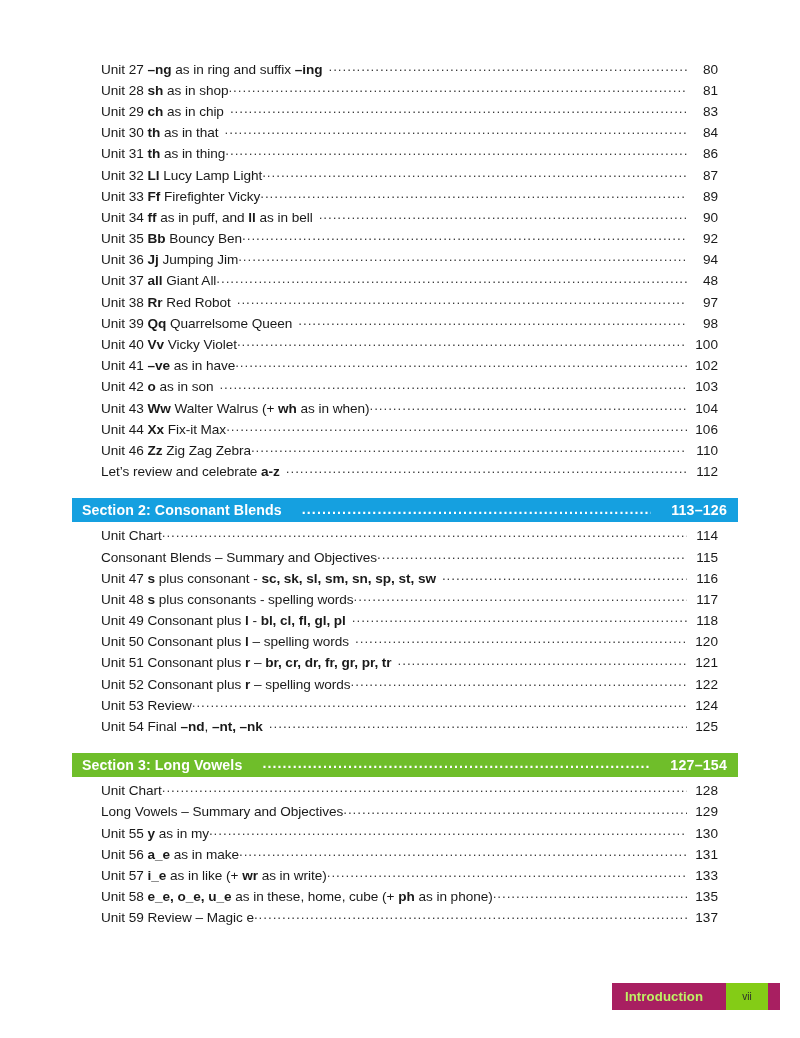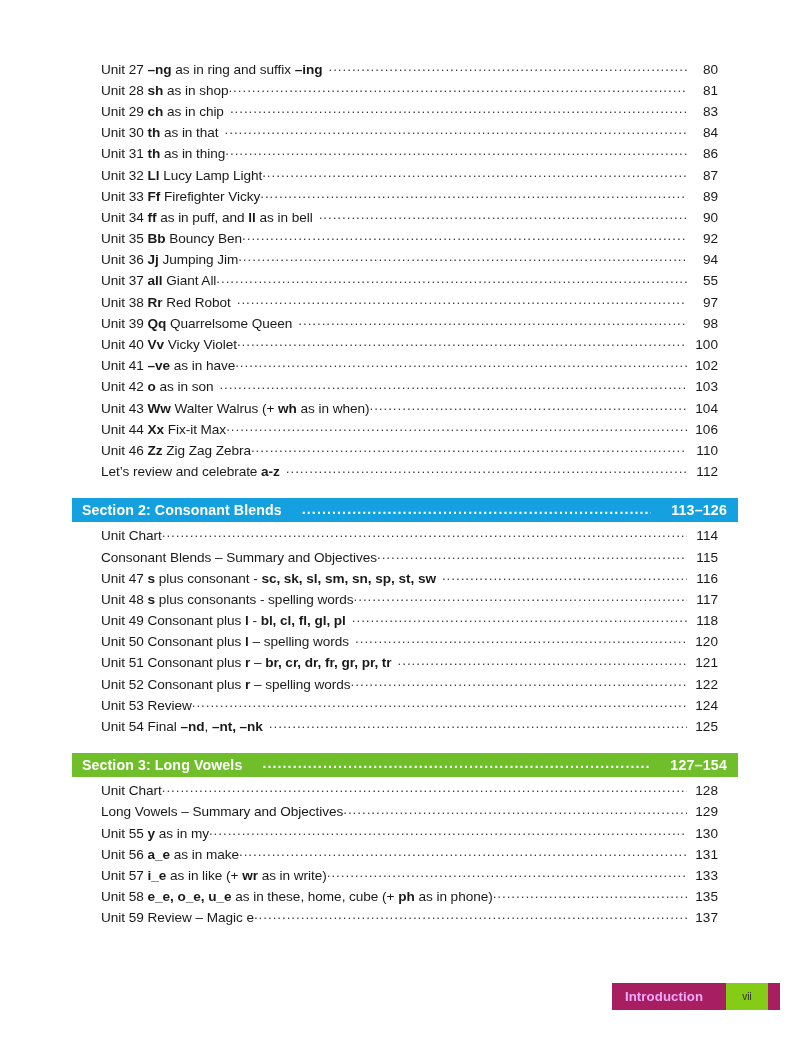--- a/index.html
+++ b/index.html
@@ -110,21 +110,21 @@
     left: 612px;
     top: 983px;
     width: 168px;
     height: 27px;
     display: flex;
     align-items: stretch;
   }
   #footer .fname {
     flex: 1 1 auto;
     background: #A81F61;
-    color: #f0abfc;
+    color: #bef264;
     font-weight: 700;
     font-size: 13.2px;
     display: flex;
     align-items: center;
     justify-content: center;
     padding: 0 20px 0 10px;
     letter-spacing: 0.1px;
   }
   #footer .fnum {
     flex: 0 0 42px;
@@ -192,21 +192,21 @@
         <span class="pg">92</span>
       </div>
       <div class="entry">
         <span class="label"><span>Unit 36 </span><b>Jj</b><span> Jumping Jim</span></span>
         <span class="leader"></span>
         <span class="pg">94</span>
       </div>
       <div class="entry">
         <span class="label"><span>Unit 37 </span><b>all</b><span> Giant All</span></span>
         <span class="leader"></span>
-        <span class="pg">55</span>
+        <span class="pg">48</span>
       </div>
       <div class="entry spaced">
         <span class="label"><span>Unit 38 </span><b>Rr</b><span> Red Robot</span><span> </span></span>
         <span class="leader"></span>
         <span class="pg">97</span>
       </div>
       <div class="entry spaced">
         <span class="label"><span>Unit 39 </span><b>Qq</b><span> Quarrelsome Queen</span><span> </span></span>
         <span class="leader"></span>
         <span class="pg">98</span>

